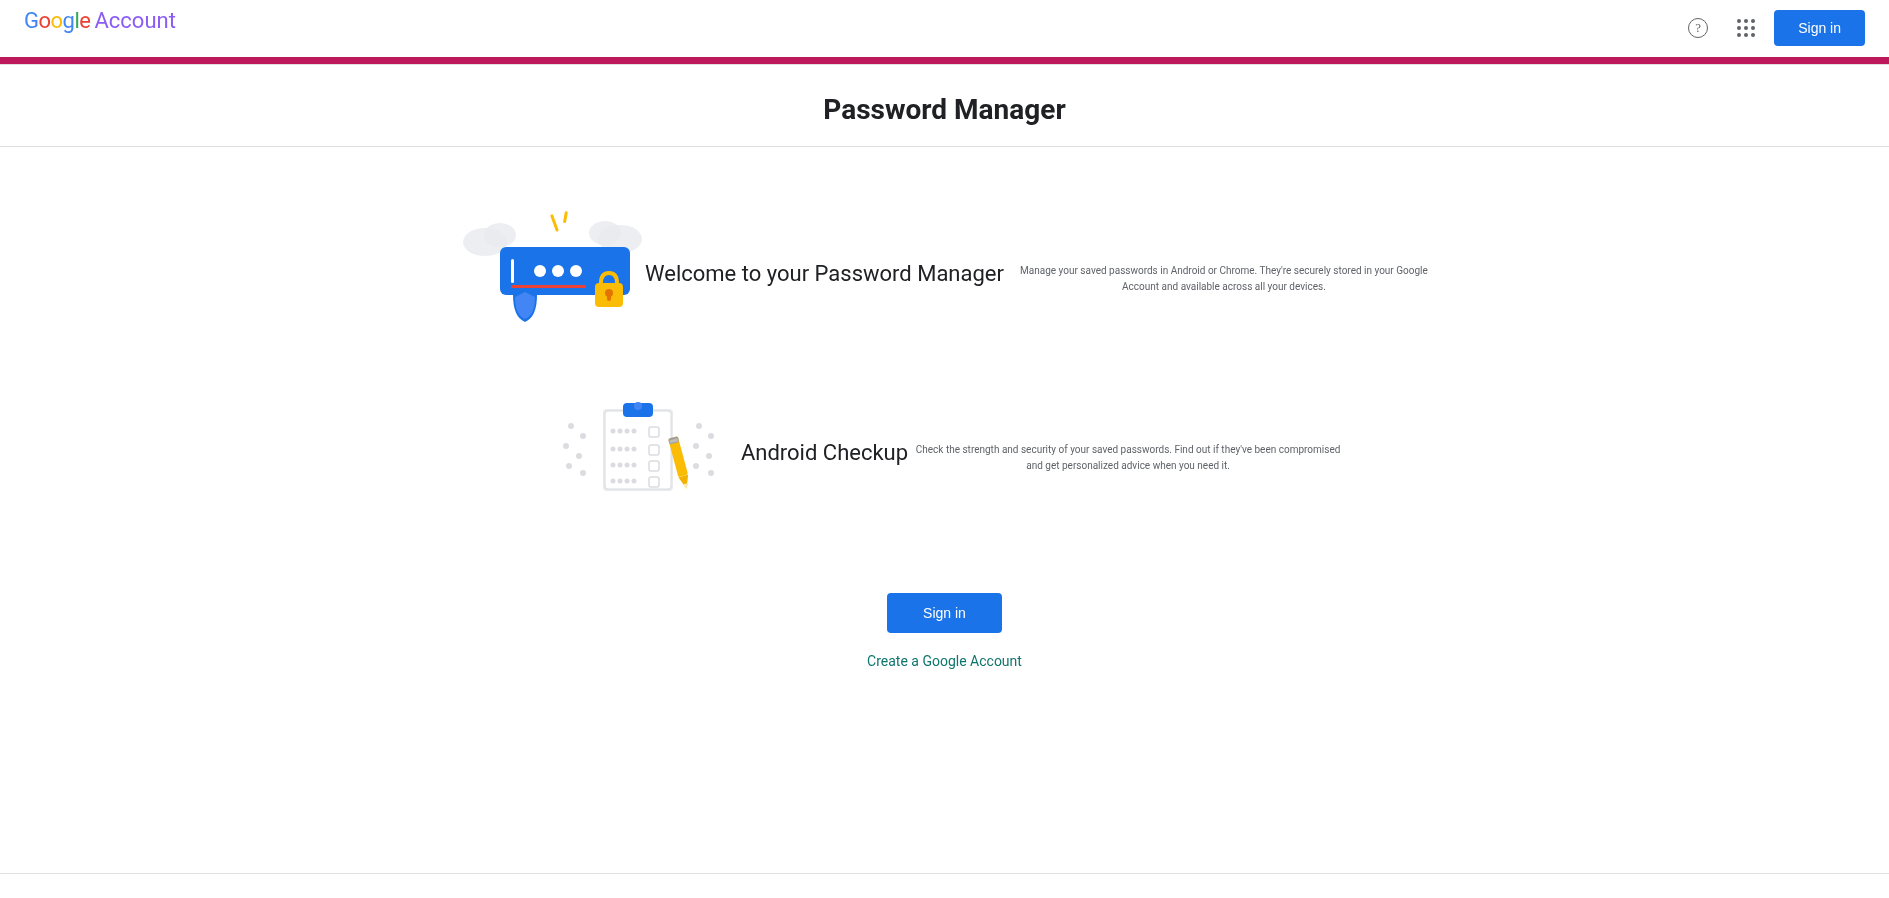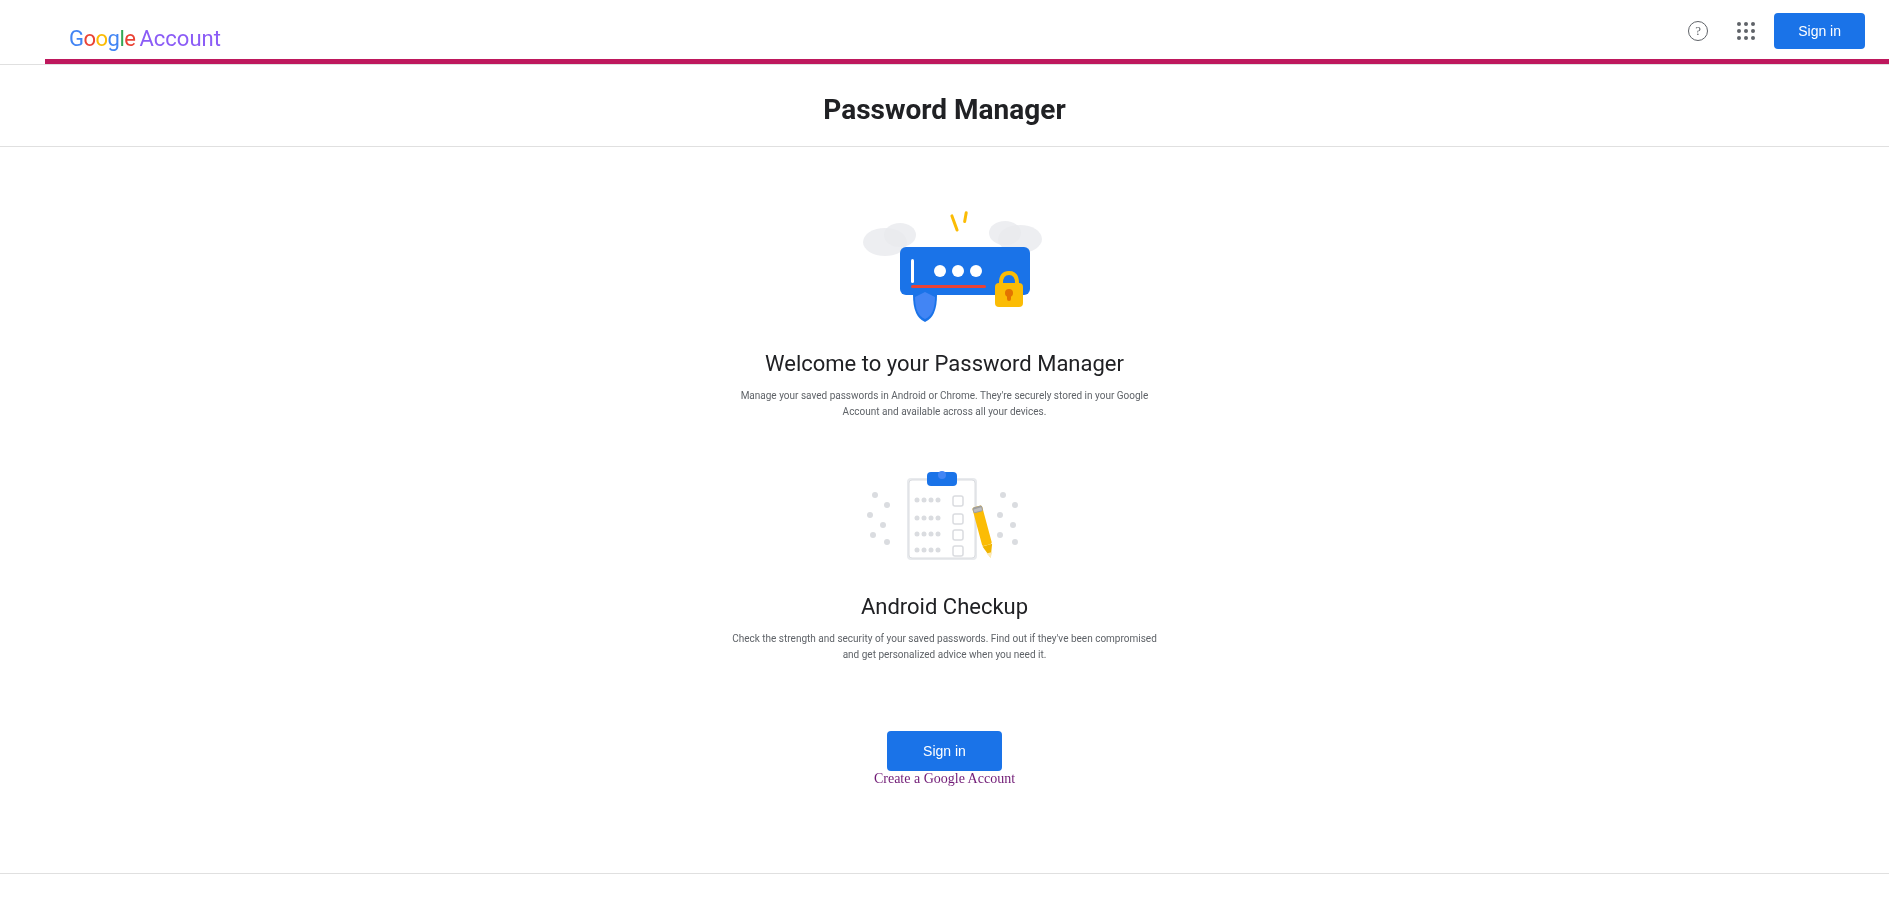--- a/index.html
+++ b/index.html
@@ -8,26 +8,25 @@
       background: #fff;
       color: #202124;
       min-height: 898px;
       display: flex;
       flex-direction: column;
     }
 
     
     .header {
       display: flex;
-      align-items: flex-end;
+      align-items: flex-start;
       justify-content: space-between;
       padding: 8px 24px;
       height: 64px;
-      border-bottom: 5px solid #be185d;
-      margin-left: 45px;
+      border-bottom: 7px solid #be185d;
     }
     .header-left {
       display: flex;
       align-items: center;
       gap: 6px;
     }
     .google-logo {
       display: flex;
       align-items: center;
       gap: 0;
@@ -121,21 +120,20 @@
     
     .illustration-2 {
       width: 200px;
       height: 110px;
       position: relative;
       margin-bottom: 24px;
     }
 
     .section {
       display: flex;
-      flex-direction: column;
       align-items: center;
       margin-bottom: 40px;
     }
 
     .section-title {
       font-size: 22px;
       font-weight: 400;
       color: #202124;
       margin-bottom: 12px;
       text-align: center;
@@ -155,25 +153,25 @@
       border-radius: 4px;
       padding: 10px 36px;
       font-size: 14px;
       font-weight: 500;
       cursor: pointer;
       margin-top: 28px;
       height: 40px;
     }
 
     .create-account-link {
-      color: #701a75;
+      color: #0f766e;
       font-size: 14px;
       text-decoration: none;
+      margin-top: 20px;
       cursor: pointer;
-      font-family: Liberation Serif, serif;
     }
 
     
     .footer {
       padding: 12px 24px;
       display: flex;
       gap: 8px;
       align-items: center;
       border-top: 1px solid #e0e0e0;
     }

